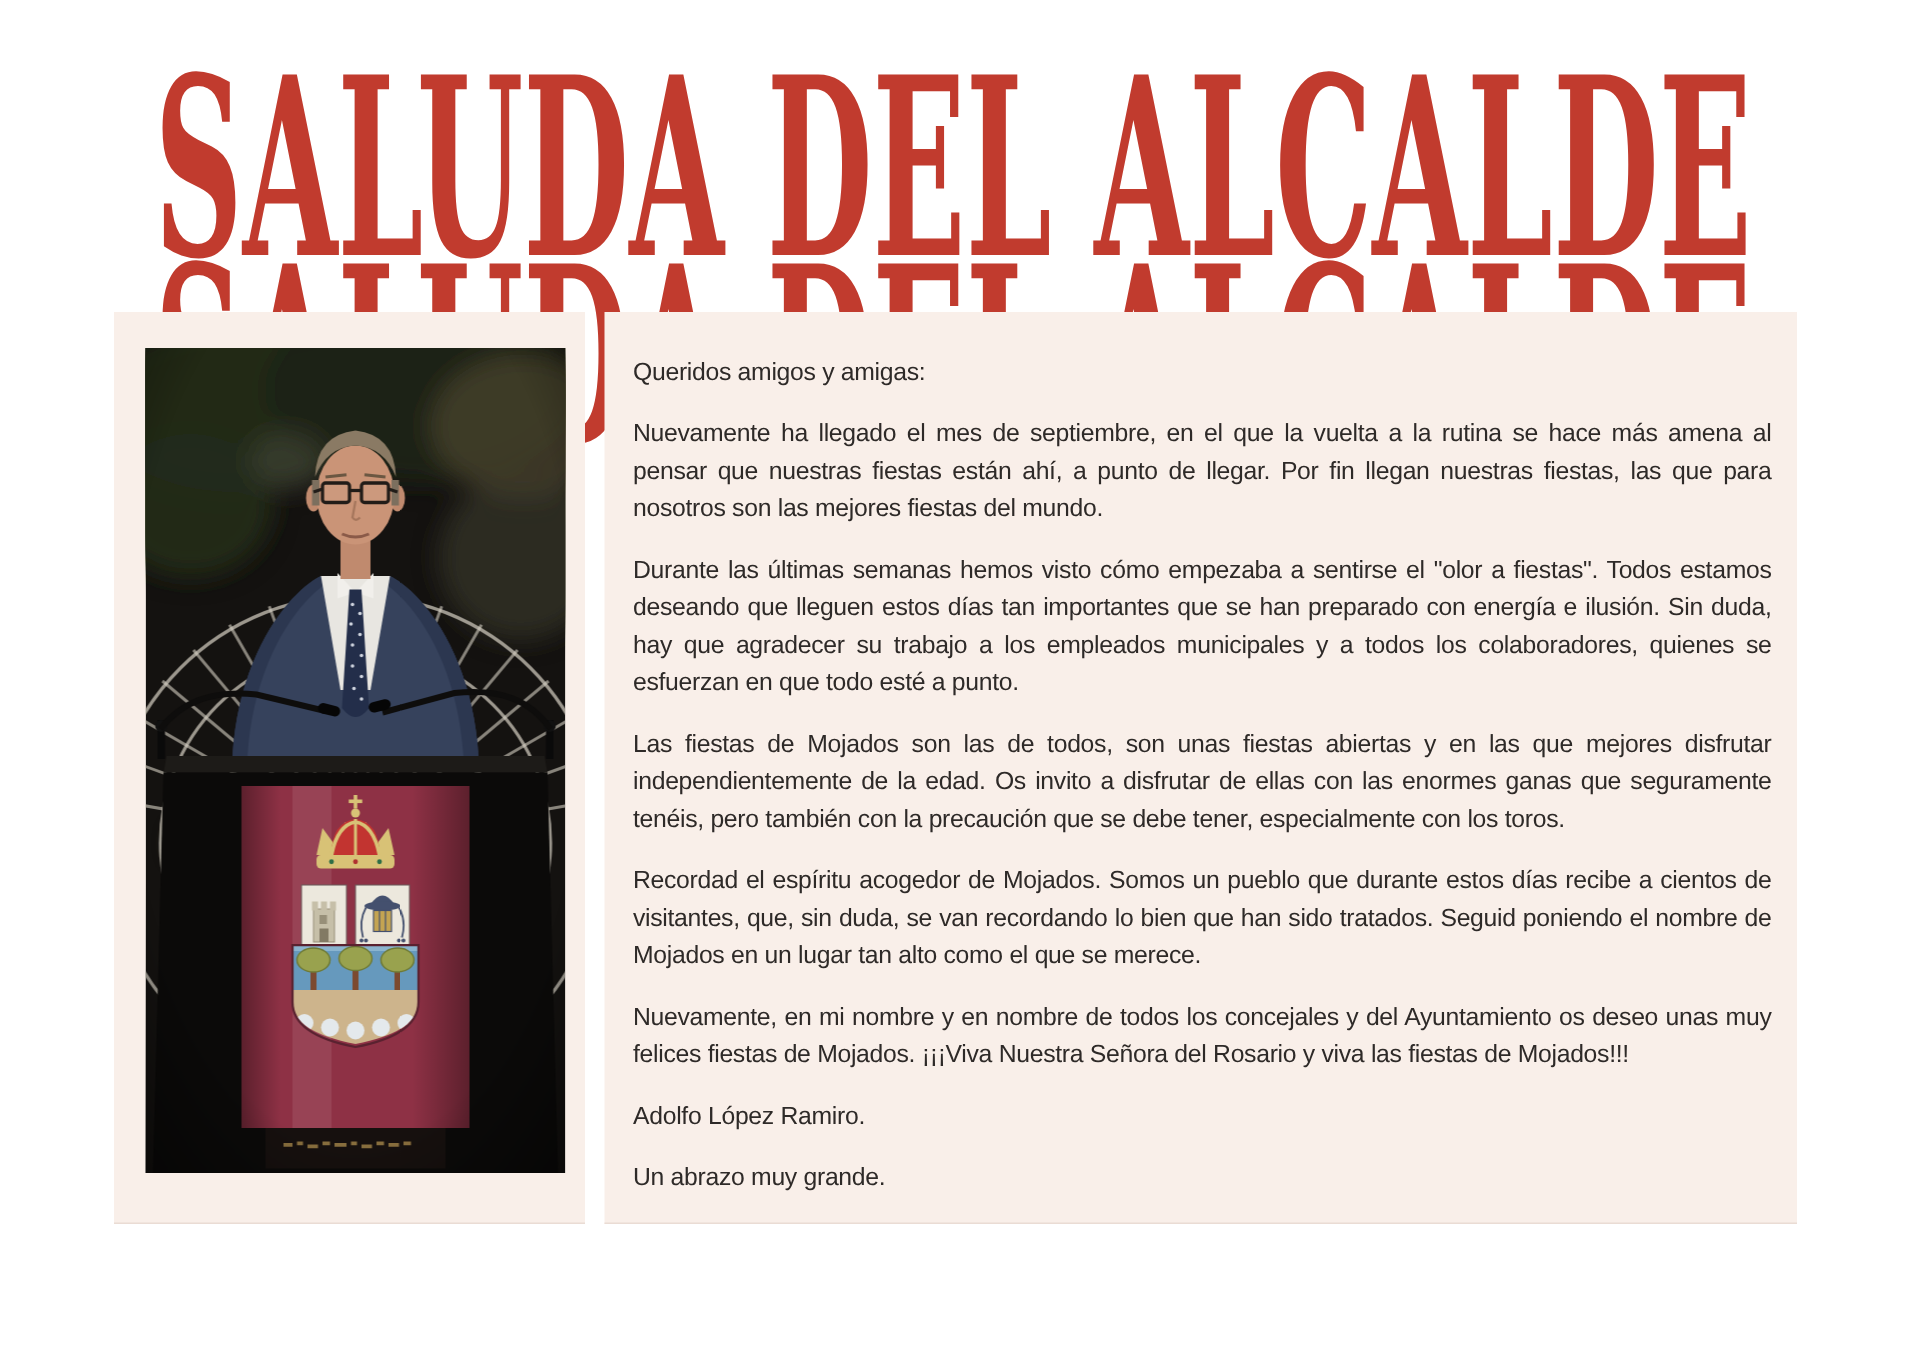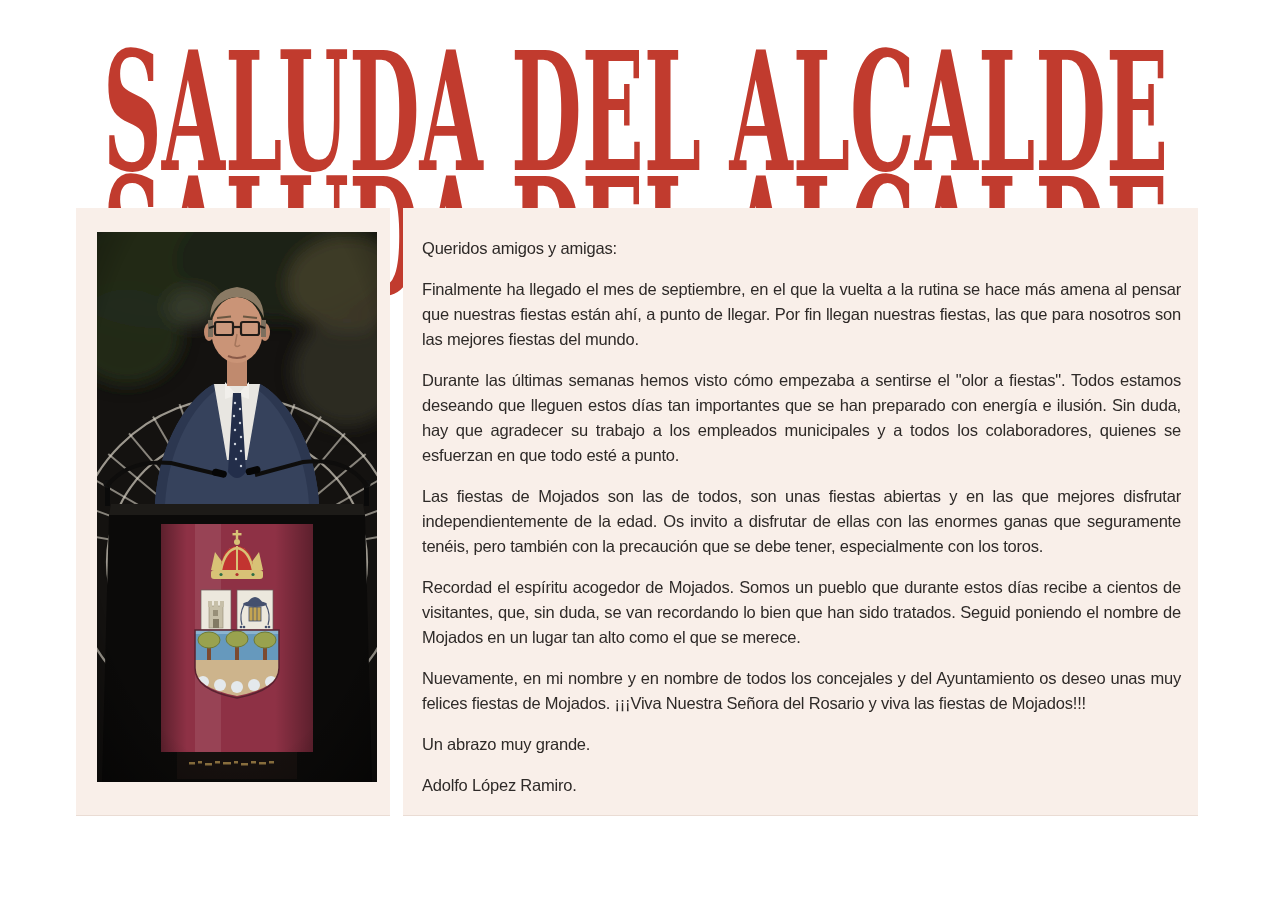--- a/index.html
+++ b/index.html
@@ -257,22 +257,22 @@
           </g>
         </g>
 
         <rect x="0" y="0" width="280" height="550" fill="url(#vg)"></rect>
       </svg>
     </div>
   </div>
 
   <div class="panel panel-right letter">
     <p class="short">Queridos amigos y amigas:</p>
-    <p>Finalmente ha llegado el mes de septiembre, en el que la vuelta a la rutina se hace más amena al pensar que nuestras fiestas están ahí, a punto de llegar. Por fin llegan nuestras fiestas, las que para nosotros son las mejores fiestas del mundo.</p>
+    <p>Nuevamente ha llegado el mes de septiembre, en el que la vuelta a la rutina se hace más amena al pensar que nuestras fiestas están ahí, a punto de llegar. Por fin llegan nuestras fiestas, las que para nosotros son las mejores fiestas del mundo.</p>
     <p>Durante las últimas semanas hemos visto cómo empezaba a sentirse el "olor a fiestas". Todos estamos deseando que lleguen estos días tan importantes que se han preparado con energía e ilusión. Sin duda, hay que agradecer su trabajo a los empleados municipales y a todos los colaboradores, quienes se esfuerzan en que todo esté a punto.</p>
     <p>Las fiestas de Mojados son las de todos, son unas fiestas abiertas y en las que mejores disfrutar independientemente de la edad. Os invito a disfrutar de ellas con las enormes ganas que seguramente tenéis, pero también con la precaución que se debe tener, especialmente con los toros.</p>
     <p>Recordad el espíritu acogedor de Mojados. Somos un pueblo que durante estos días recibe a cientos de visitantes, que, sin duda, se van recordando lo bien que han sido tratados. Seguid poniendo el nombre de Mojados en un lugar tan alto como el que se merece.</p>
     <p>Nuevamente, en mi nombre y en nombre de todos los concejales y del Ayuntamiento os deseo unas muy felices fiestas de Mojados. ¡¡¡Viva Nuestra Señora del Rosario y viva las fiestas de Mojados!!!</p>
+    <p class="short">Adolfo López Ramiro.</p>
     <p class="short">Un abrazo muy grande.</p>
-    <p class="short">Adolfo López Ramiro.</p>
   </div>
 
 </div>
 
 </body></html>

